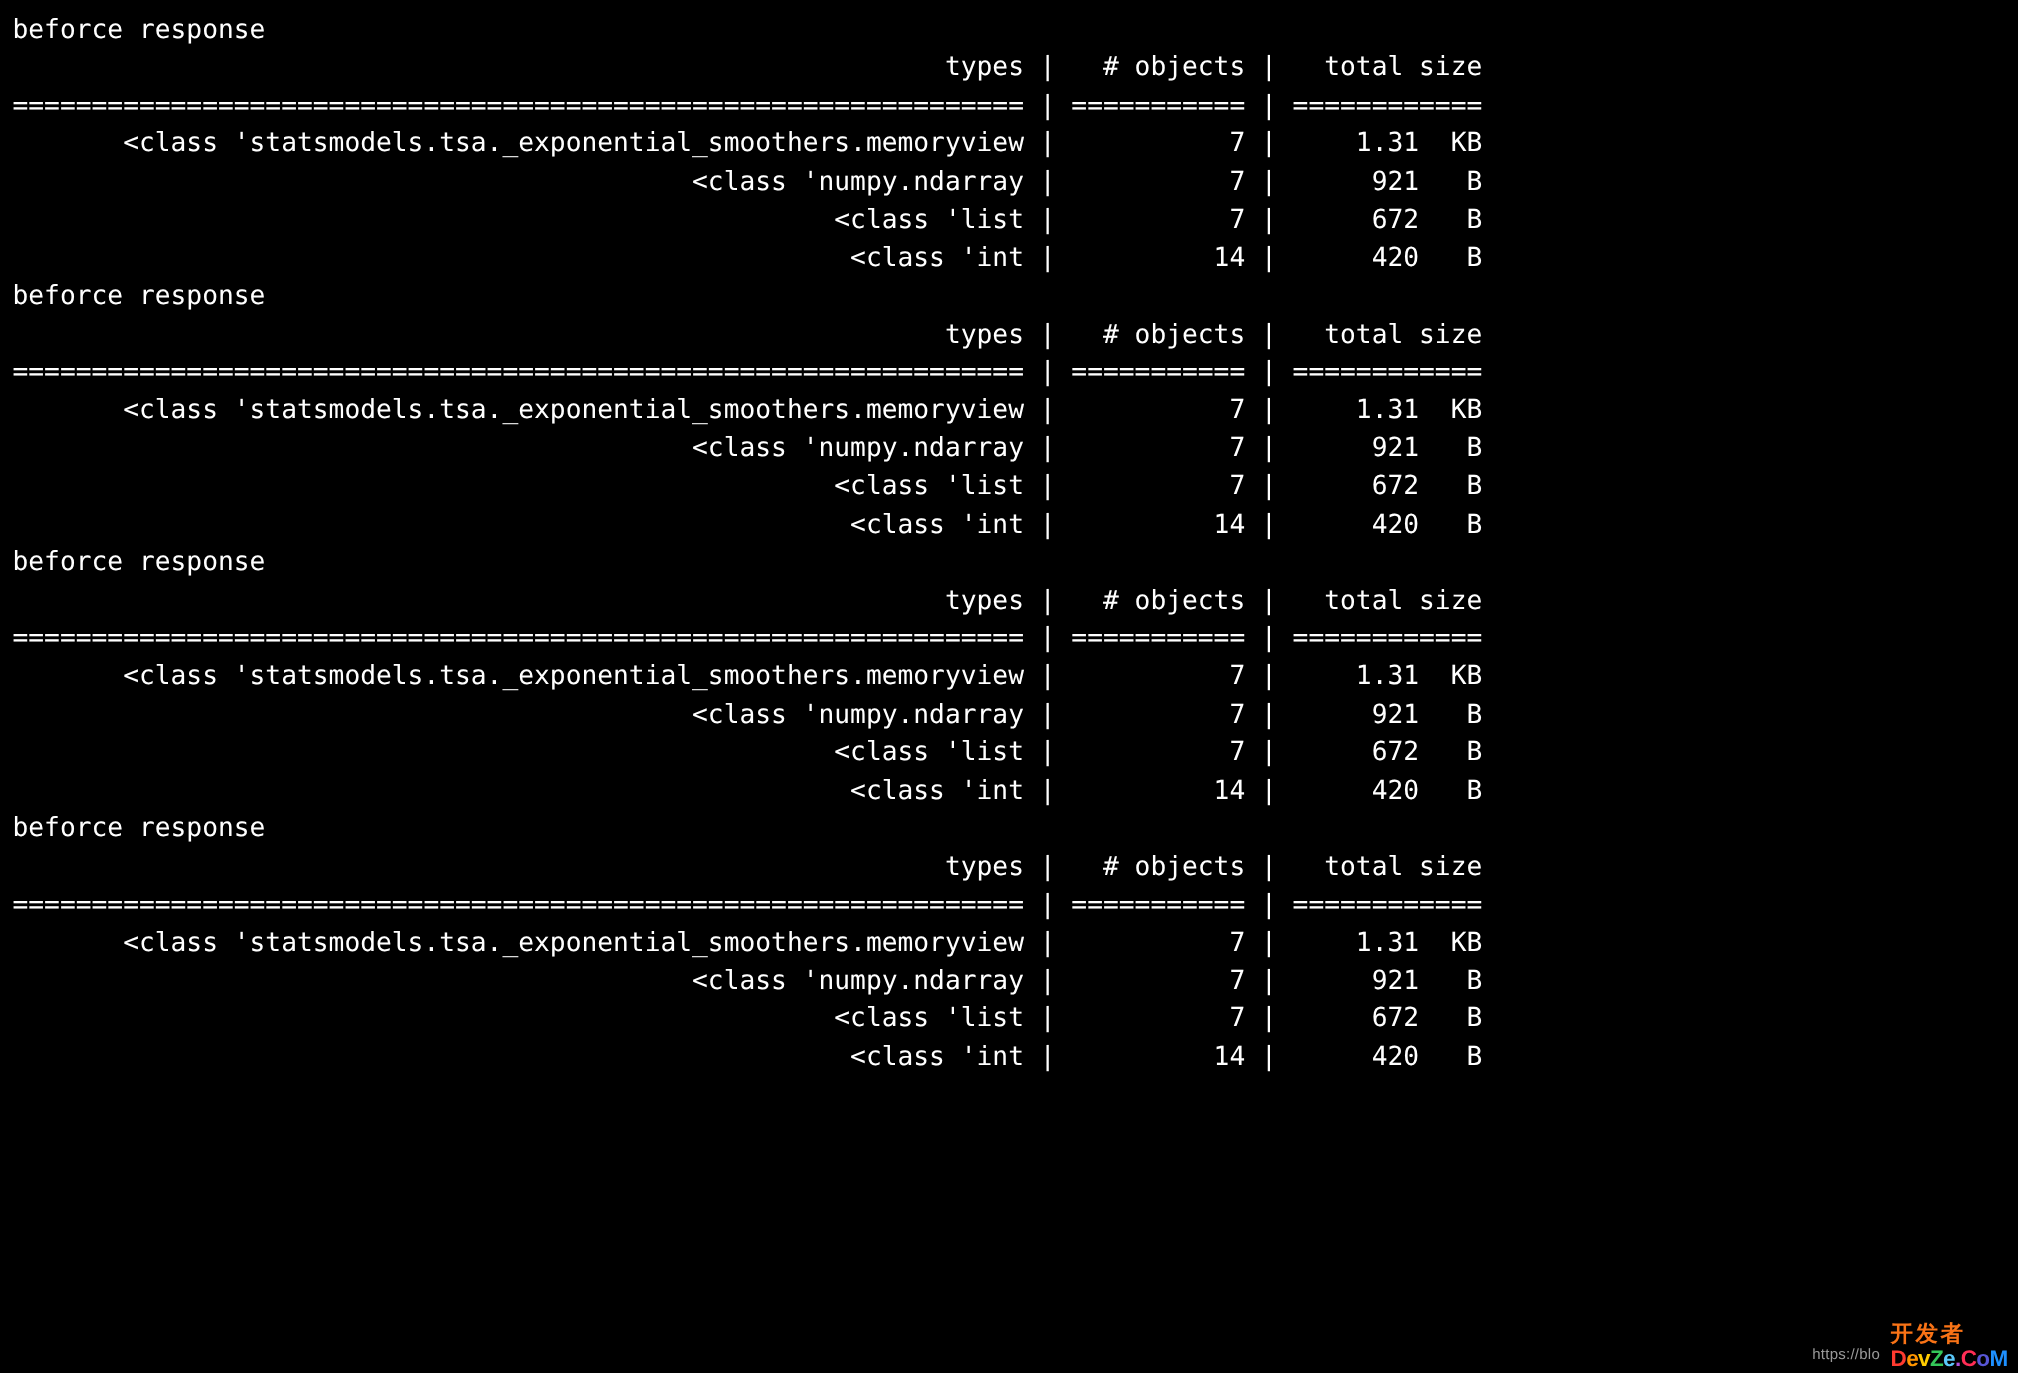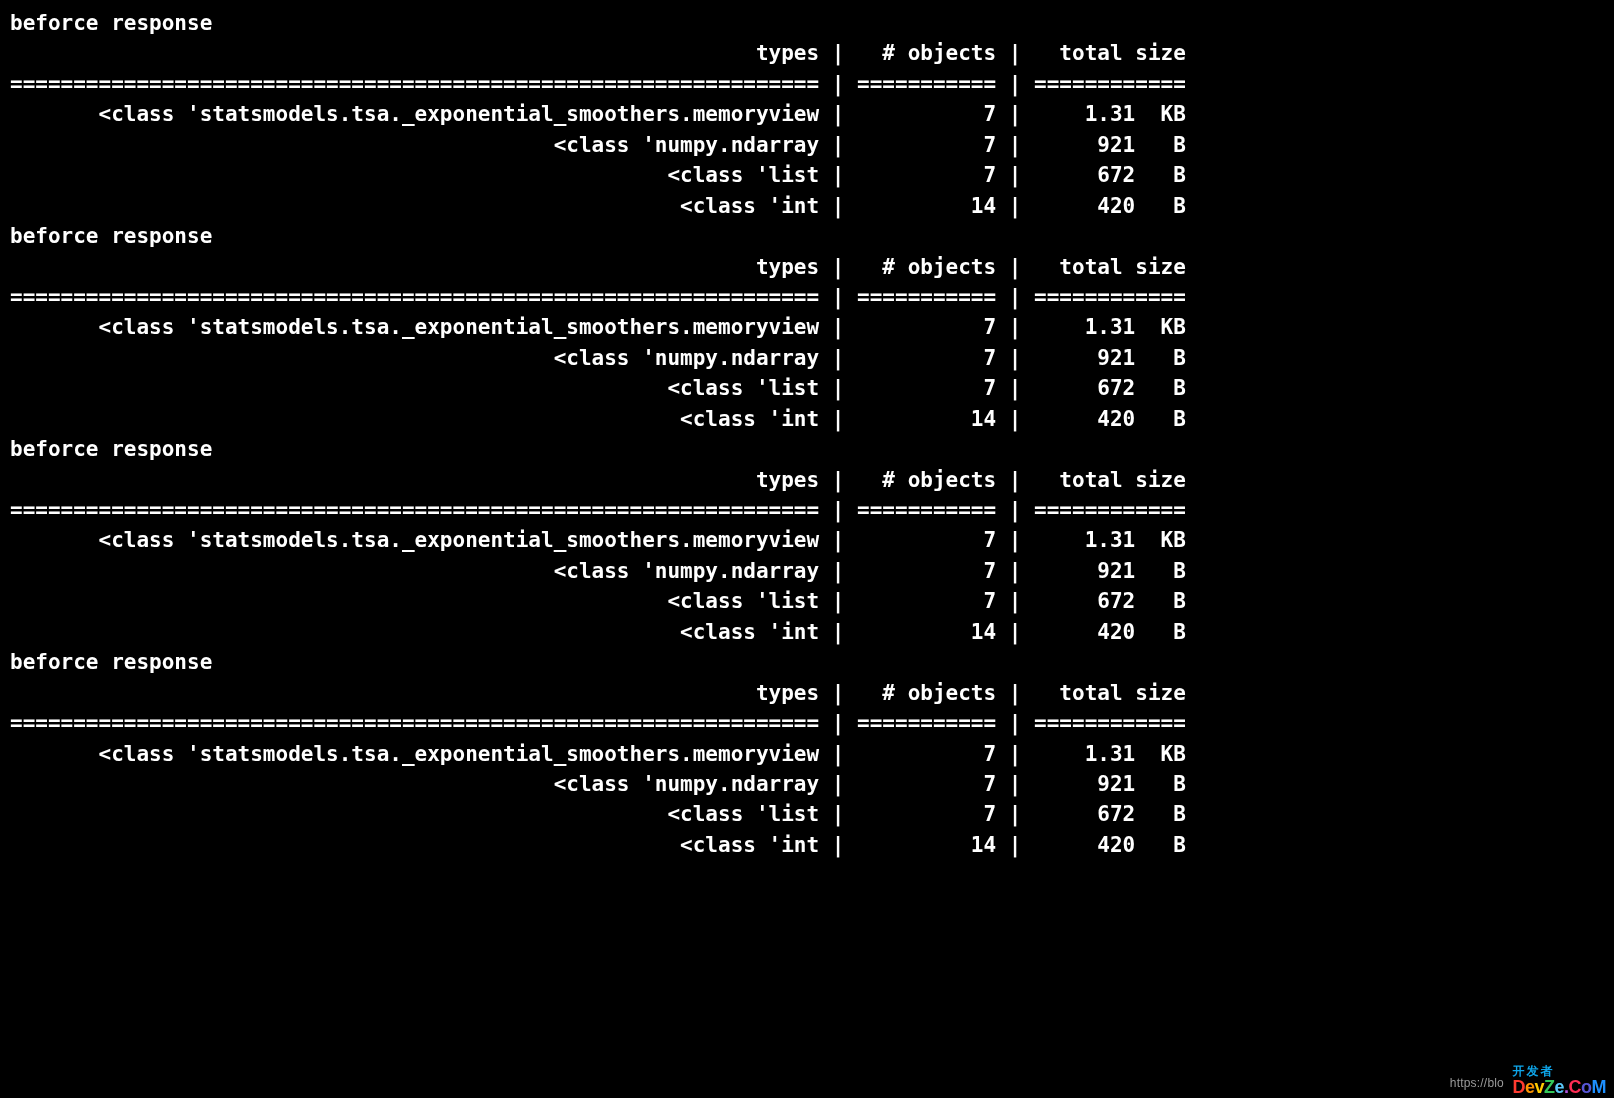--- a/index.html
+++ b/index.html
@@ -14,21 +14,20 @@
     height: 1098px;
     overflow: hidden;
     position: relative;
   }
   .terminal {
     padding: 8px 10px 0 10px;
     white-space: pre;
   }
   .line {
     display: block;
-    font-weight: bold;
   }
   .watermark-link {
     position: absolute;
     right: 110px;
     bottom: 6px;
     font-size: 12px;
     color: #9a9a9a;
     font-family: Arial, sans-serif;
     letter-spacing: 0.2px;
   }
@@ -36,22 +35,22 @@
     position: absolute;
     right: 8px;
     bottom: 0px;
     font-family: Arial, sans-serif;
     font-weight: 700;
     font-size: 20px;
     line-height: 1.1;
     text-align: left;
   }
   .watermark-logo .zh {
-    color: #0ea5e9;
-    font-size: 12px;
+    color: #f97316;
+    font-size: 18px;
     letter-spacing: 2px;
   }
   .watermark-logo .en {
     color: #ffffff;
     font-size: 18px;
     letter-spacing: -0.5px;
   }
 </style>
 </head>
 <body>

